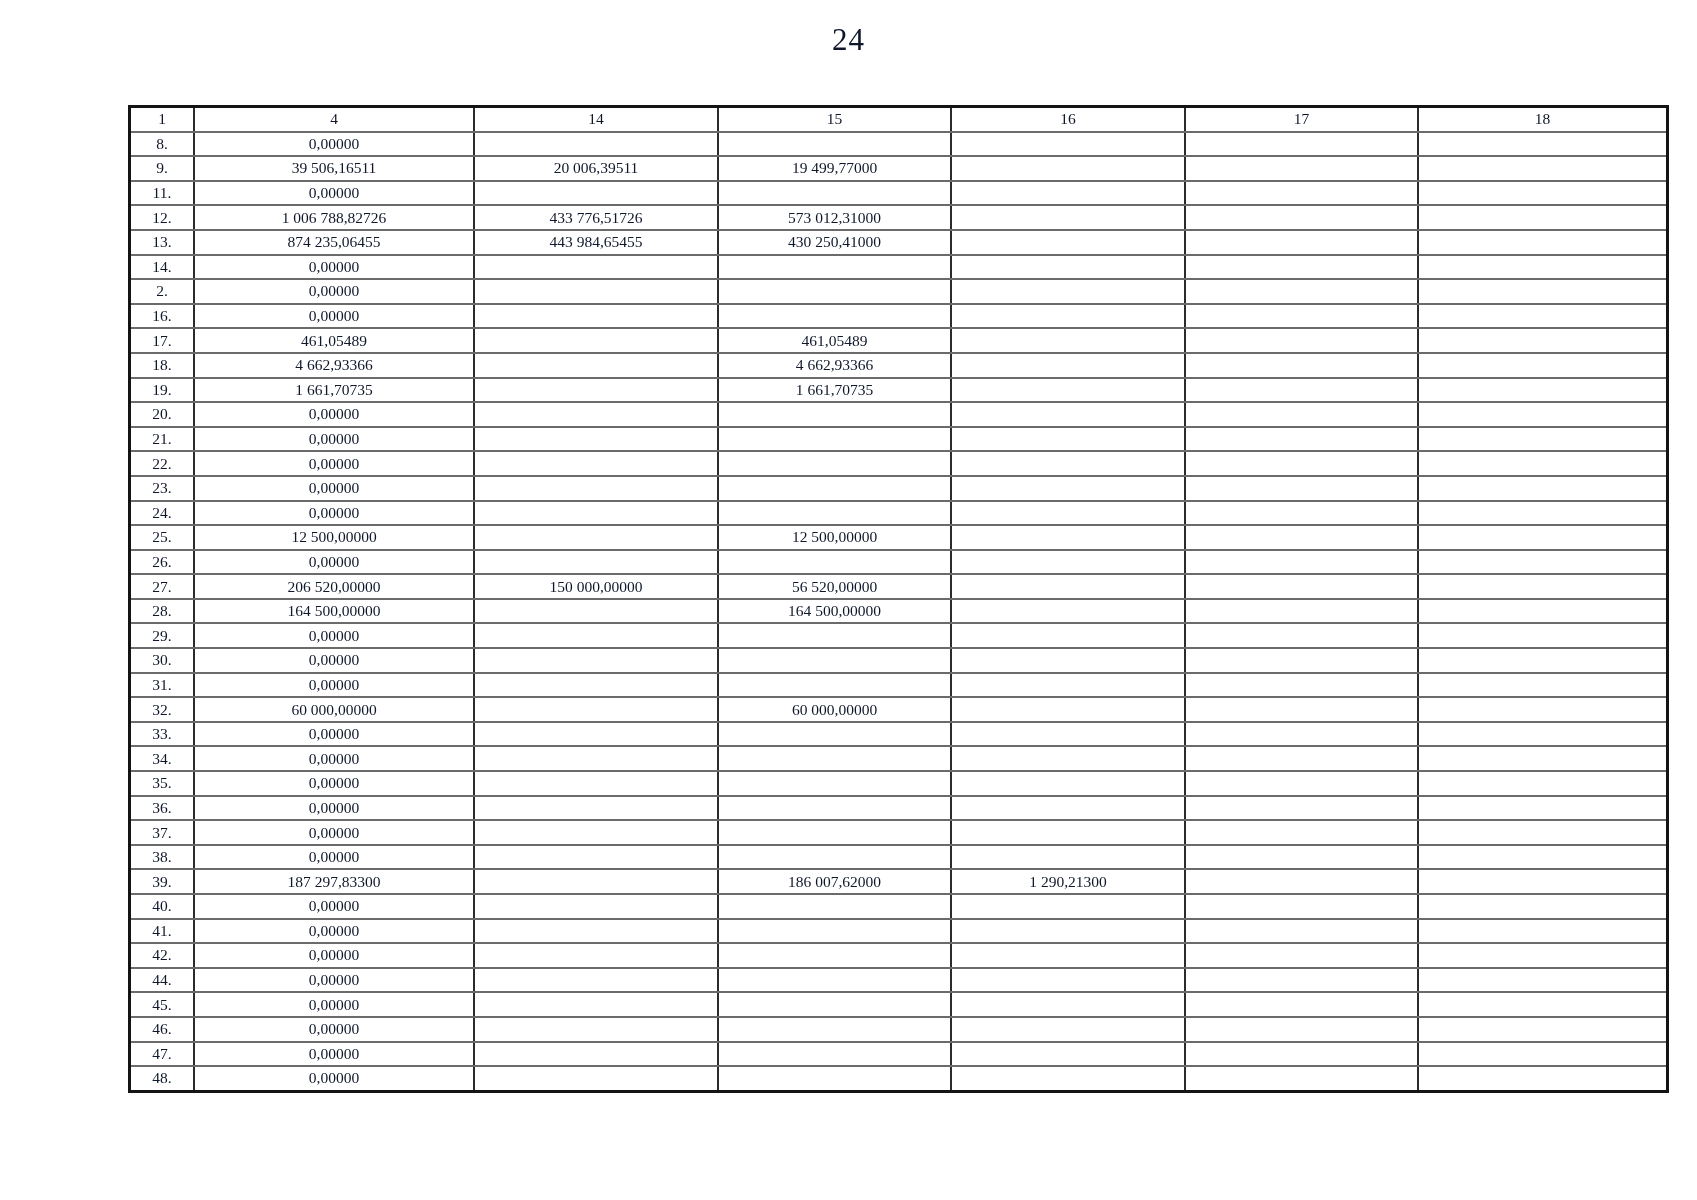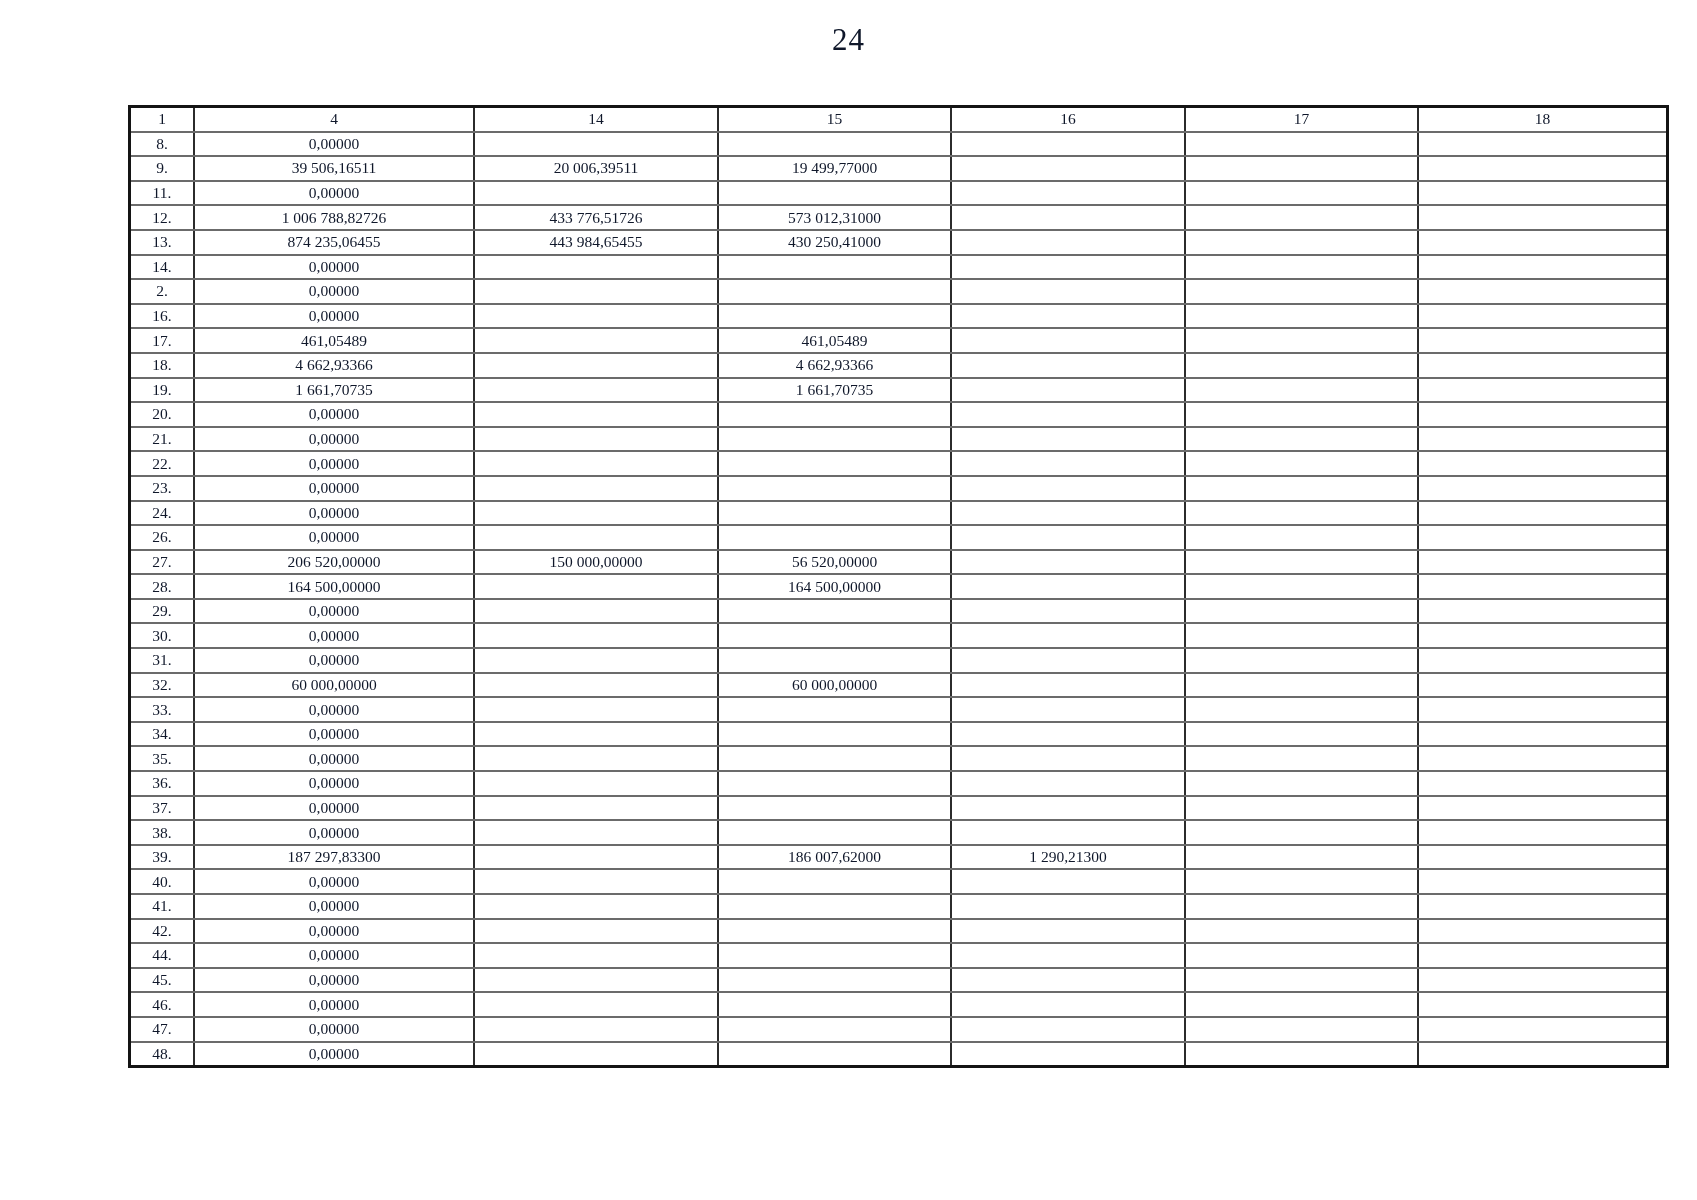--- a/index.html
+++ b/index.html
@@ -216,20 +216,29 @@
         <tr>
           <td class="col0">24.</td>
           <td class="col1">0,00000</td>
           <td class="col2"></td>
           <td class="col3"></td>
           <td class="col4"></td>
           <td class="col5"></td>
           <td class="col6"></td>
         </tr>
         <tr>
+          <td class="col0">25.</td>
+          <td class="col1">12 500,00000</td>
+          <td class="col2"></td>
+          <td class="col3">12 500,00000</td>
+          <td class="col4"></td>
+          <td class="col5"></td>
+          <td class="col6"></td>
+        </tr>
+        <tr>
           <td class="col0">26.</td>
           <td class="col1">0,00000</td>
           <td class="col2"></td>
           <td class="col3"></td>
           <td class="col4"></td>
           <td class="col5"></td>
           <td class="col6"></td>
         </tr>
         <tr>
           <td class="col0">27.</td>

